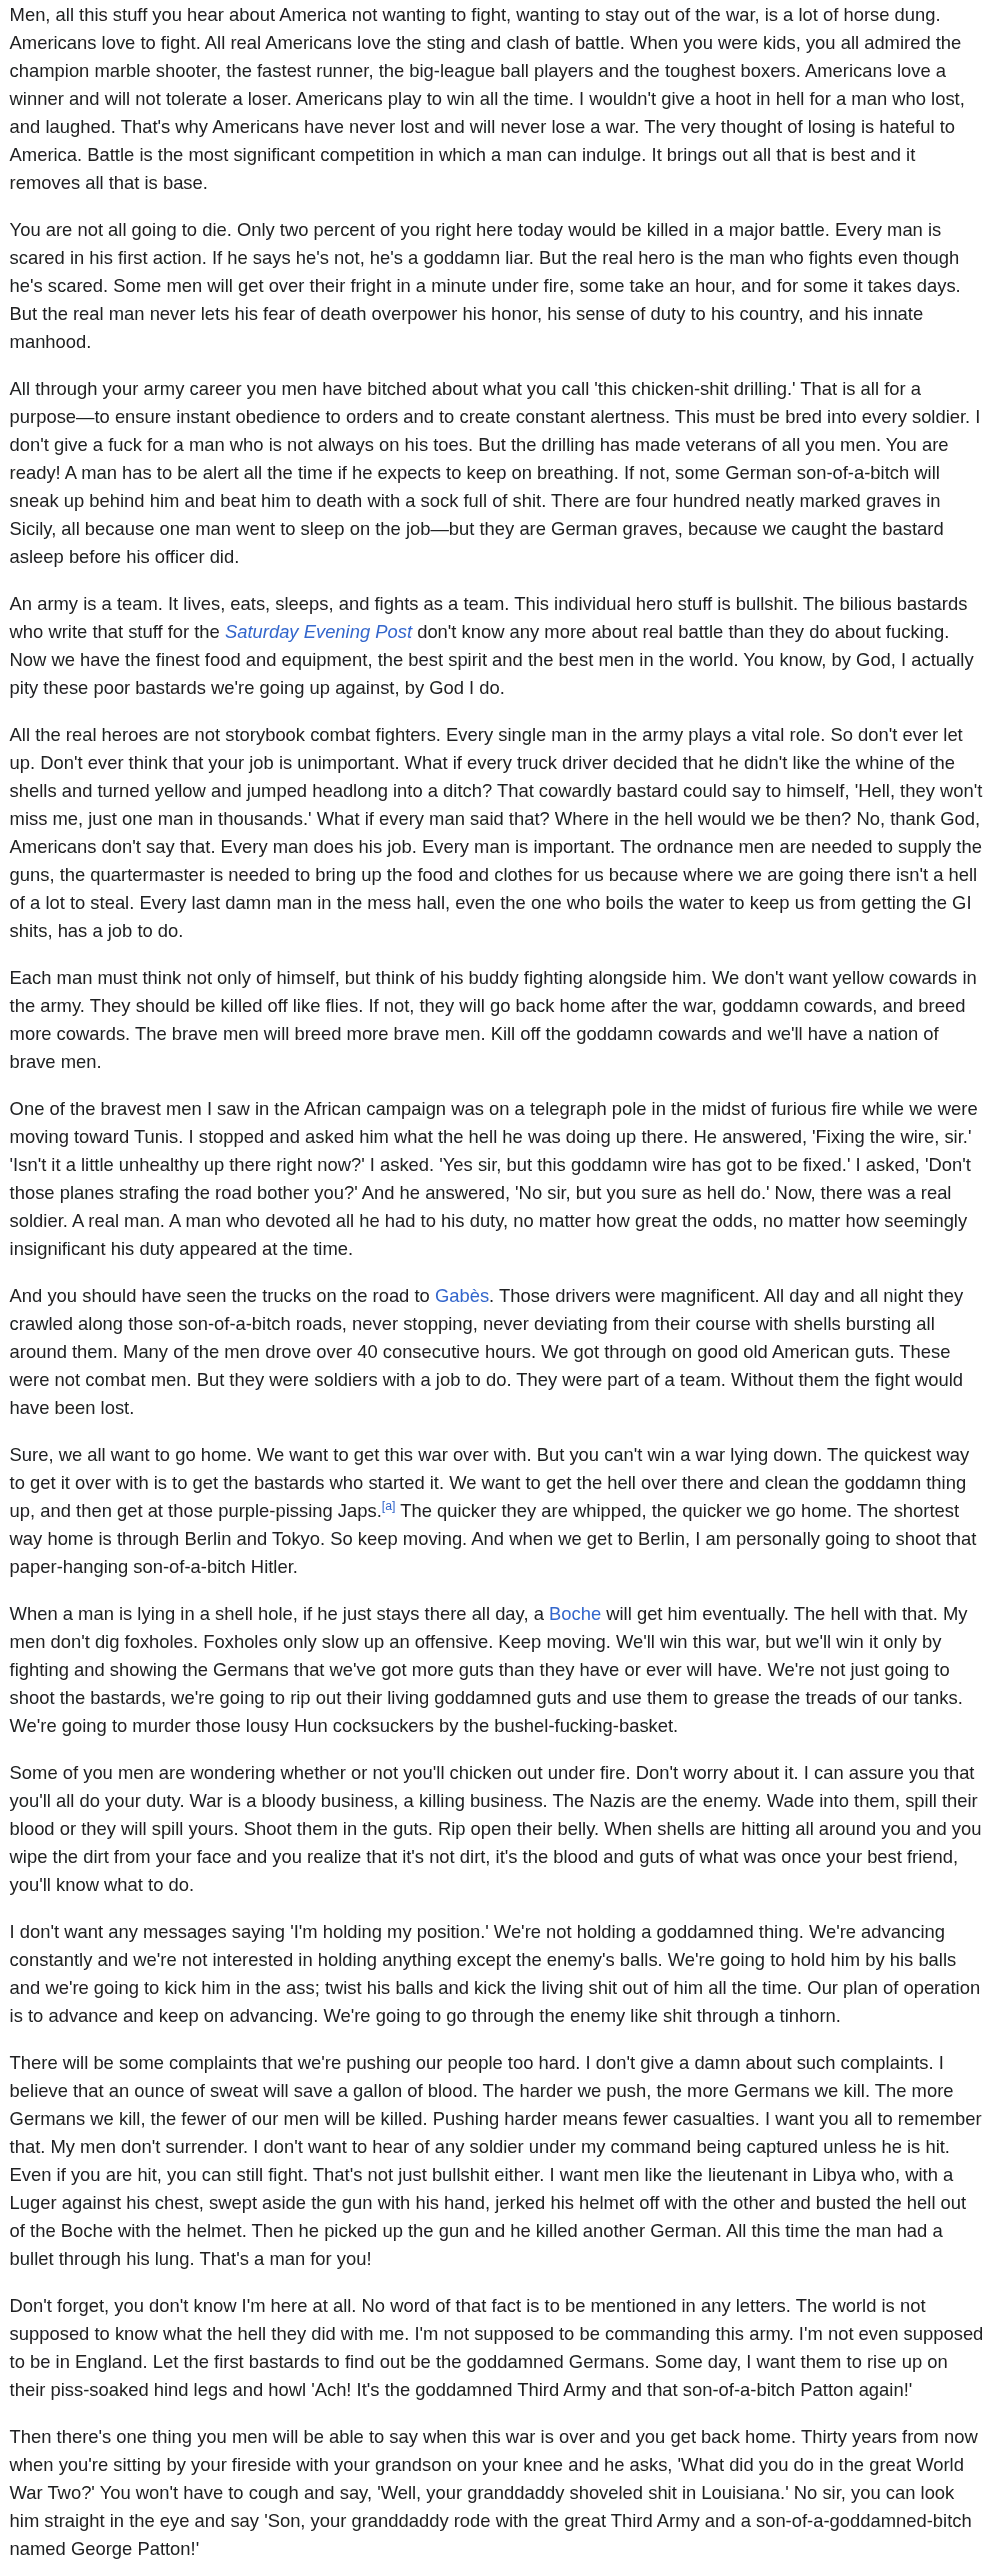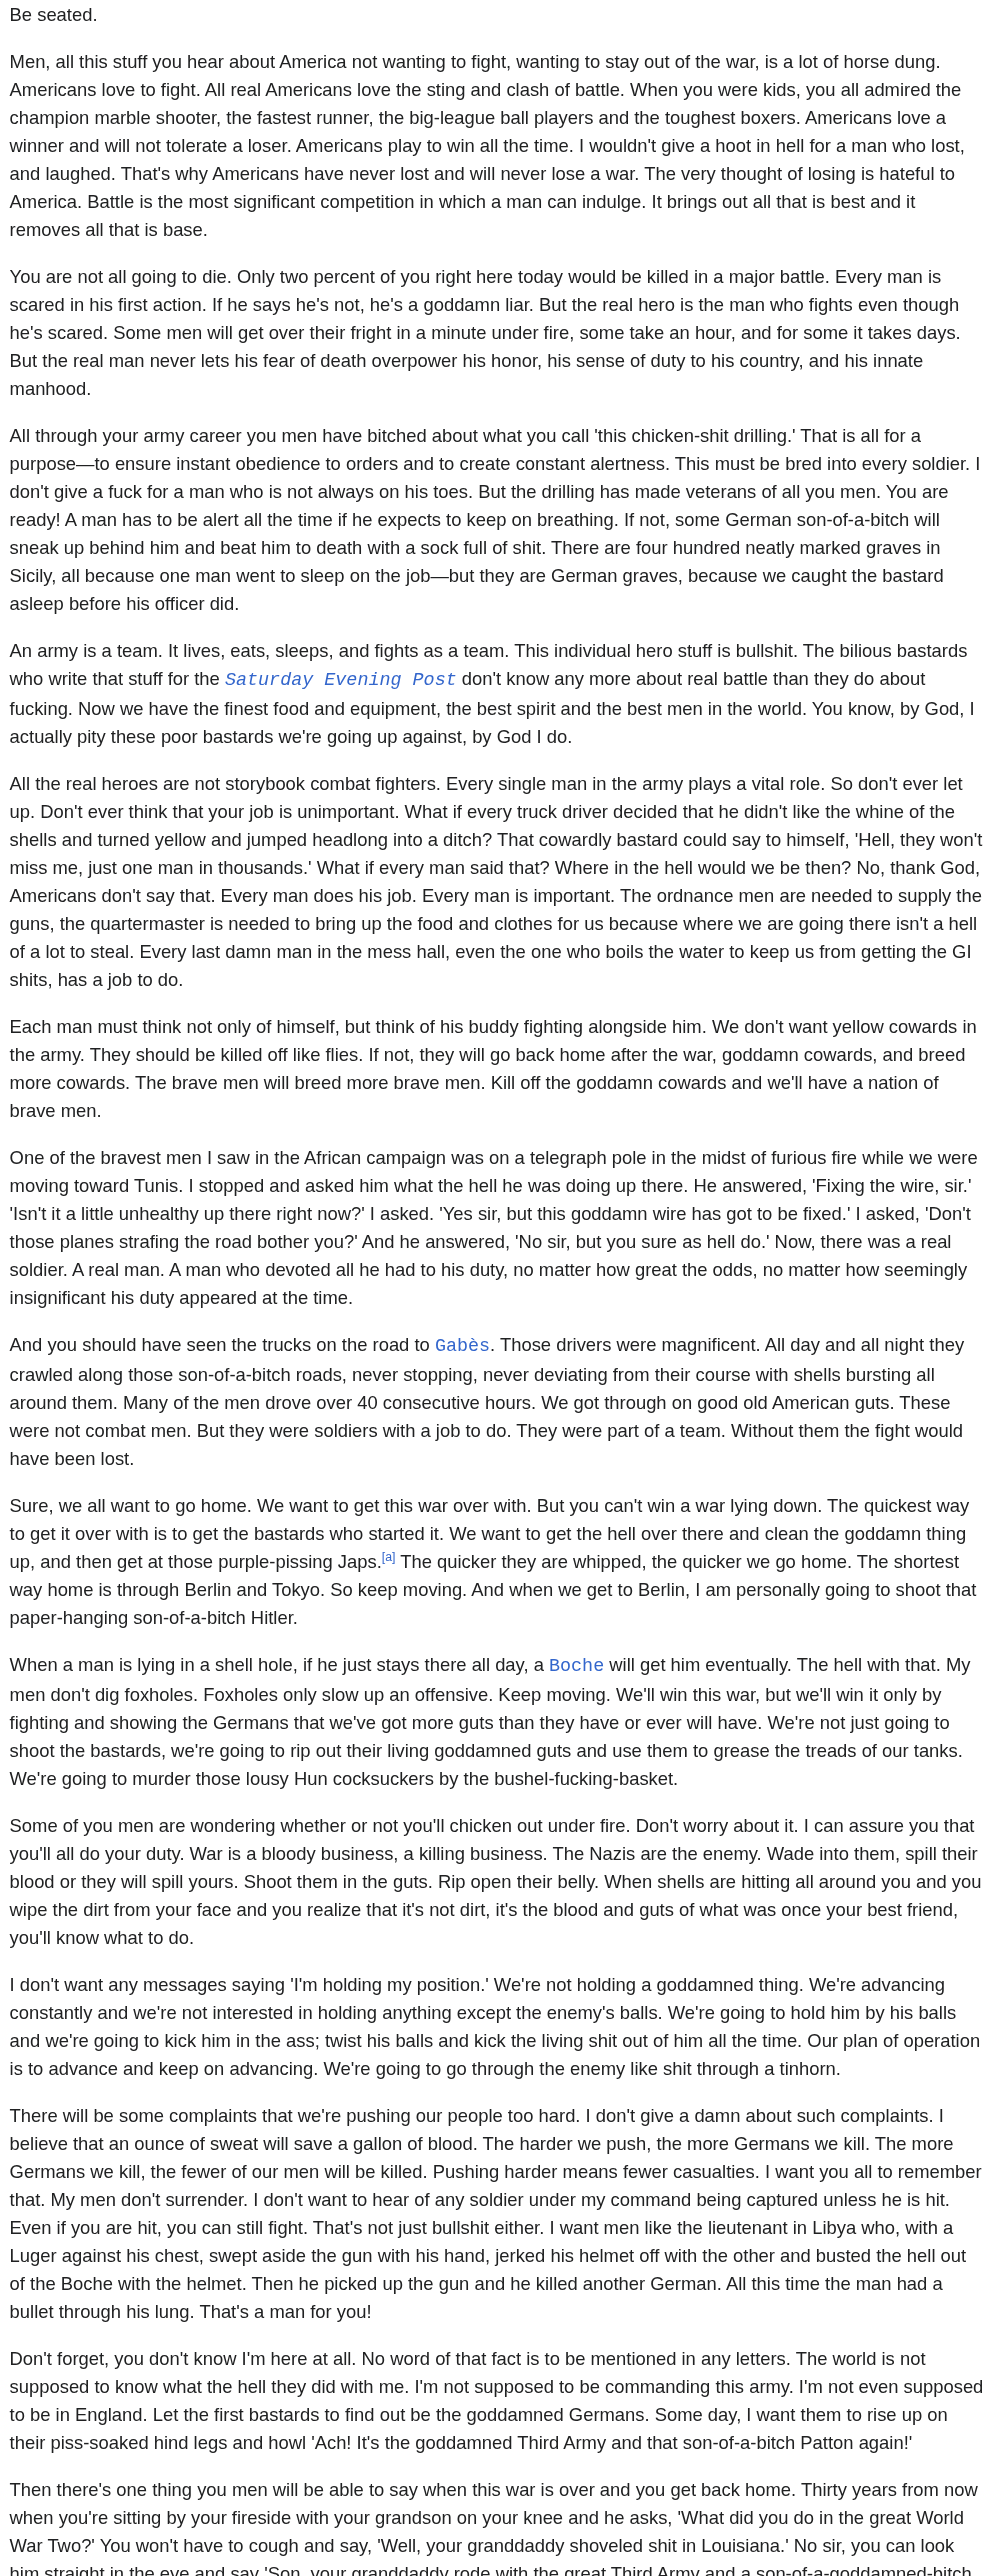--- a/index.html
+++ b/index.html
@@ -21,41 +21,39 @@
     margin: 0 0 19px 0;
     text-align: left;
   }
   p.para:last-child {
     margin-bottom: 0;
   }
   a.wlink {
     color: var(--link-color, #3366cc);
     text-decoration: none;
     cursor: pointer;
-    font-family: Liberation Mono, monospace;
   }
   a.wlink.it {
     font-style: italic;
   }
   sup.ref {
     font-size: 12.3px;
     line-height: 1;
     vertical-align: super;
   }
   sup.ref a {
     color: var(--link-color, #3366cc);
     text-decoration: none;
     cursor: pointer;
   }
 </style>
 </head>
 <body style="color: rgb(32, 33, 34); background: rgb(255, 255, 255);">
 
 <div>
-    <p class="para"><span>Be seated.</span></p>
     <p class="para"><span>Men, all this stuff you hear about America not wanting to fight, wanting to stay out of the war, is a lot of horse dung. Americans love to fight. All real Americans love the sting and clash of battle. When you were kids, you all admired the champion marble shooter, the fastest runner, the big-league ball players and the toughest boxers. Americans love a winner and will not tolerate a loser. Americans play to win all the time. I wouldn't give a hoot in hell for a man who lost, and laughed. That's why Americans have never lost and will never lose a war. The very thought of losing is hateful to America. Battle is the most significant competition in which a man can indulge. It brings out all that is best and it removes all that is base.</span></p>
     <p class="para"><span>You are not all going to die. Only two percent of you right here today would be killed in a major battle. Every man is scared in his first action. If he says he's not, he's a goddamn liar. But the real hero is the man who fights even though he's scared. Some men will get over their fright in a minute under fire, some take an hour, and for some it takes days. But the real man never lets his fear of death overpower his honor, his sense of duty to his country, and his innate manhood.</span></p>
     <p class="para"><span>All through your army career you men have bitched about what you call 'this chicken-shit drilling.' That is all for a purpose—to ensure instant obedience to orders and to create constant alertness. This must be bred into every soldier. I don't give a fuck for a man who is not always on his toes. But the drilling has made veterans of all you men. You are ready! A man has to be alert all the time if he expects to keep on breathing. If not, some German son-of-a-bitch will sneak up behind him and beat him to death with a sock full of shit. There are four hundred neatly marked graves in Sicily, all because one man went to sleep on the job—but they are German graves, because we caught the bastard asleep before his officer did.</span></p>
     <p class="para"><span>An army is a team. It lives, eats, sleeps, and fights as a team. This individual hero stuff is bullshit. The bilious bastards who write that stuff for the </span><a class="wlink it" href="#">Saturday Evening Post</a><span> don't know any more about real battle than they do about fucking. Now we have the finest food and equipment, the best spirit and the best men in the world. You know, by God, I actually pity these poor bastards we're going up against, by God I do.</span></p>
     <p class="para"><span>All the real heroes are not storybook combat fighters. Every single man in the army plays a vital role. So don't ever let up. Don't ever think that your job is unimportant. What if every truck driver decided that he didn't like the whine of the shells and turned yellow and jumped headlong into a ditch? That cowardly bastard could say to himself, 'Hell, they won't miss me, just one man in thousands.' What if every man said that? Where in the hell would we be then? No, thank God, Americans don't say that. Every man does his job. Every man is important. The ordnance men are needed to supply the guns, the quartermaster is needed to bring up the food and clothes for us because where we are going there isn't a hell of a lot to steal. Every last damn man in the mess hall, even the one who boils the water to keep us from getting the GI shits, has a job to do.</span></p>
     <p class="para"><span>Each man must think not only of himself, but think of his buddy fighting alongside him. We don't want yellow cowards in the army. They should be killed off like flies. If not, they will go back home after the war, goddamn cowards, and breed more cowards. The brave men will breed more brave men. Kill off the goddamn cowards and we'll have a nation of brave men.</span></p>
     <p class="para"><span>One of the bravest men I saw in the African campaign was on a telegraph pole in the midst of furious fire while we were moving toward Tunis. I stopped and asked him what the hell he was doing up there. He answered, 'Fixing the wire, sir.' 'Isn't it a little unhealthy up there right now?' I asked. 'Yes sir, but this goddamn wire has got to be fixed.' I asked, 'Don't those planes strafing the road bother you?' And he answered, 'No sir, but you sure as hell do.' Now, there was a real soldier. A real man. A man who devoted all he had to his duty, no matter how great the odds, no matter how seemingly insignificant his duty appeared at the time.</span></p>
     <p class="para"><span>And you should have seen the trucks on the road to </span><a class="wlink" href="#">Gabès</a><span>. Those drivers were magnificent. All day and all night they crawled along those son-of-a-bitch roads, never stopping, never deviating from their course with shells bursting all around them. Many of the men drove over 40 consecutive hours. We got through on good old American guts. These were not combat men. But they were soldiers with a job to do. They were part of a team. Without them the fight would have been lost.</span></p>
     <p class="para"><span>Sure, we all want to go home. We want to get this war over with. But you can't win a war lying down. The quickest way to get it over with is to get the bastards who started it. We want to get the hell over there and clean the goddamn thing up, and then get at those purple-pissing Japs.</span><sup class="ref"><a href="#">[a]</a></sup><span> The quicker they are whipped, the quicker we go home. The shortest way home is through Berlin and Tokyo. So keep moving. And when we get to Berlin, I am personally going to shoot that paper-hanging son-of-a-bitch Hitler.</span></p>
     <p class="para"><span>When a man is lying in a shell hole, if he just stays there all day, a </span><a class="wlink" href="#">Boche</a><span> will get him eventually. The hell with that. My men don't dig foxholes. Foxholes only slow up an offensive. Keep moving. We'll win this war, but we'll win it only by fighting and showing the Germans that we've got more guts than they have or ever will have. We're not just going to shoot the bastards, we're going to rip out their living goddamned guts and use them to grease the treads of our tanks. We're going to murder those lousy Hun cocksuckers by the bushel-fucking-basket.</span></p>

